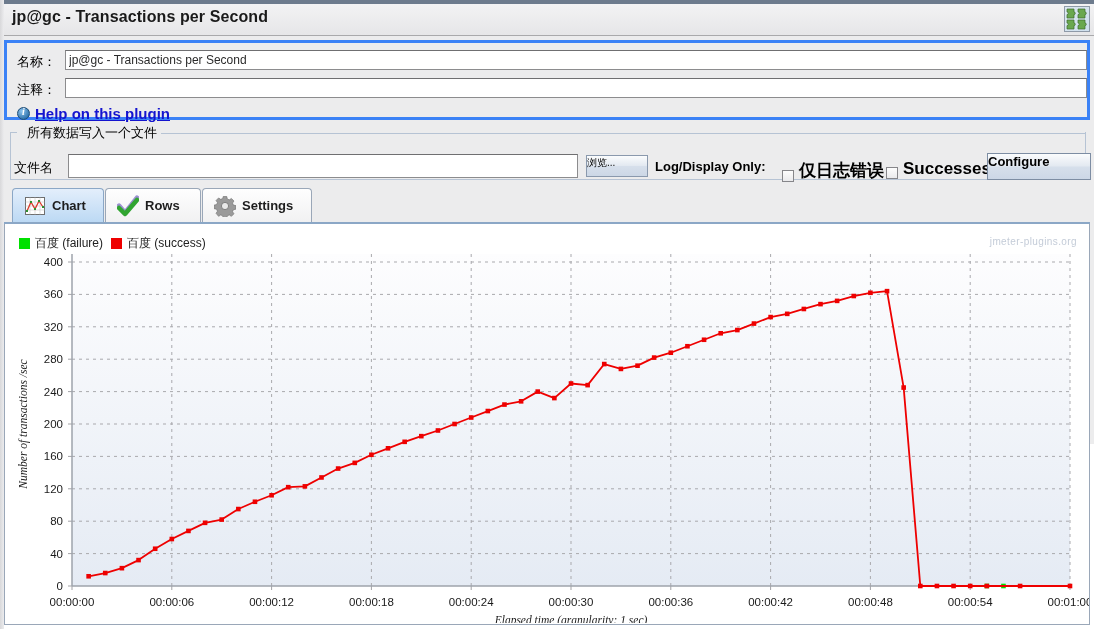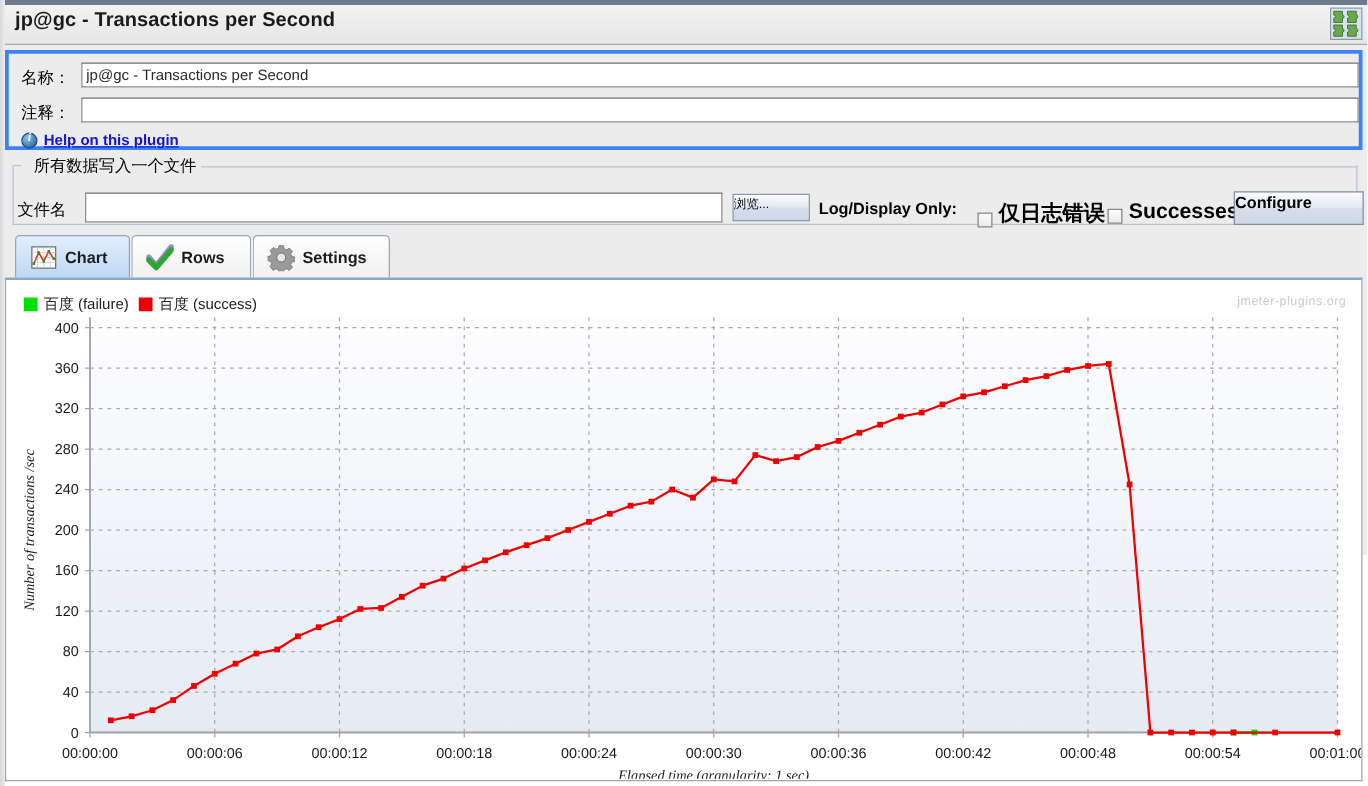--- a/index.html
+++ b/index.html
@@ -110,21 +110,21 @@
     text-align: center;
     font-size: 10px;
     font-weight: bold;
     font-style: italic;
     color: #fff;
     font-family: "Liberation Serif", serif;
   }
   .help-link {
     color: #1414cf;
     text-decoration: underline;
-    font-size: 12px;
+    font-size: 15px;
     font-weight: bold;
     cursor: pointer;
   }
 
   
   .file-group {
     position: absolute;
     left: 10px; top: 132px;
     width: 1076px; height: 48px;
     border: 1px solid #b6c3d4;

